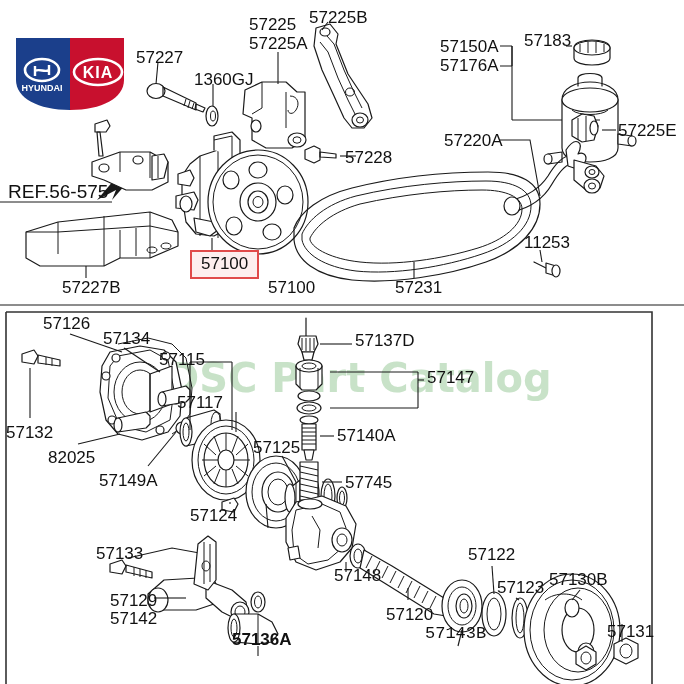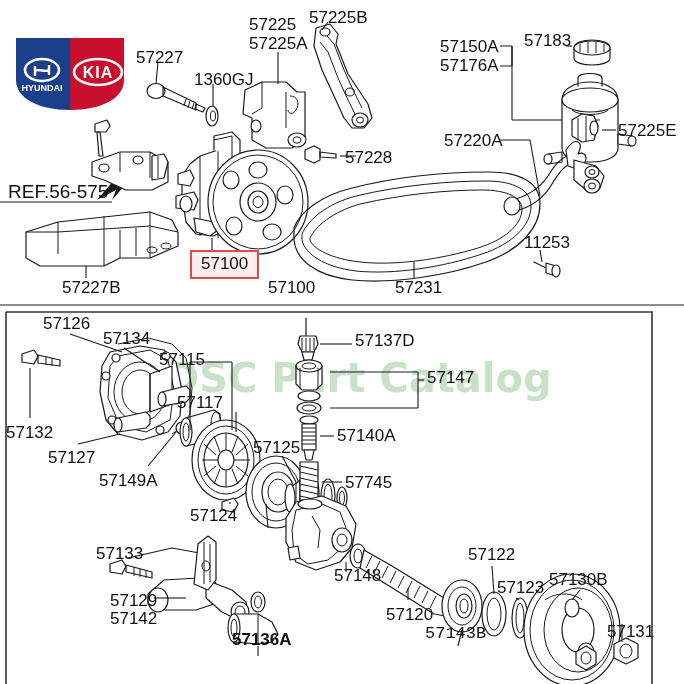--- a/index.html
+++ b/index.html
@@ -506,21 +506,21 @@
   <div class="lbl ref" style="left:8px;top:182px;">REF.56-575</div>
   <div class="lbl" style="left:62px;top:278px;">57227B</div>
   <div class="lbl" style="left:268px;top:278px;">57100</div>
   <div class="lbl" style="left:395px;top:278px;">57231</div>
 
   <div class="lbl" style="left:43px;top:314px;">57126</div>
   <div class="lbl" style="left:103px;top:329px;">57134</div>
   <div class="lbl" style="left:159px;top:350px;">57115</div>
   <div class="lbl" style="left:177px;top:393px;">57117</div>
   <div class="lbl" style="left:6px;top:423px;">57132</div>
-  <div class="lbl" style="left:48px;top:448px;">57127</div>
+  <div class="lbl" style="left:48px;top:448px;">82025</div>
   <div class="lbl" style="left:99px;top:471px;">57149A</div>
   <div class="lbl" style="left:190px;top:506px;">57124</div>
   <div class="lbl" style="left:253px;top:438px;">57125</div>
   <div class="lbl" style="left:355px;top:331px;">57137D</div>
   <div class="lbl" style="left:427px;top:368px;">57147</div>
   <div class="lbl" style="left:337px;top:426px;">57140A</div>
   <div class="lbl" style="left:345px;top:473px;">57745</div>
   <div class="lbl" style="left:334px;top:566px;">57148</div>
   <div class="lbl" style="left:96px;top:544px;">57133</div>
   <div class="lbl" style="left:110px;top:591px;">57129</div>

